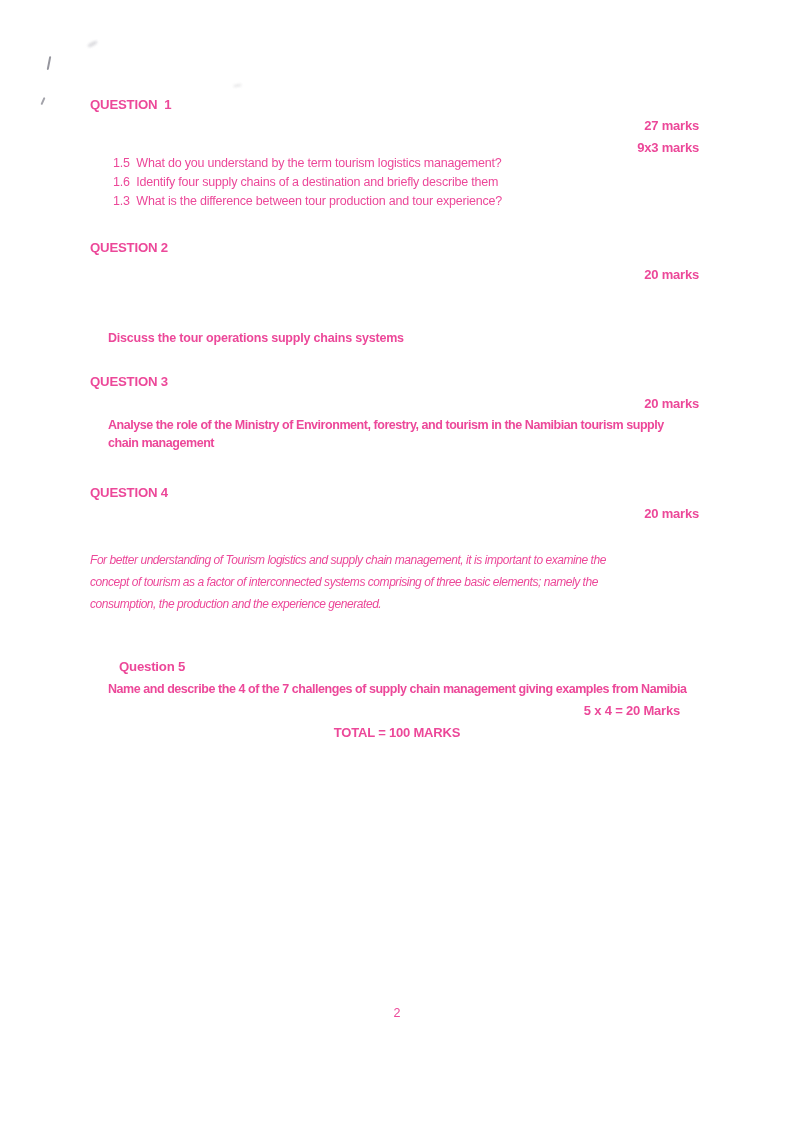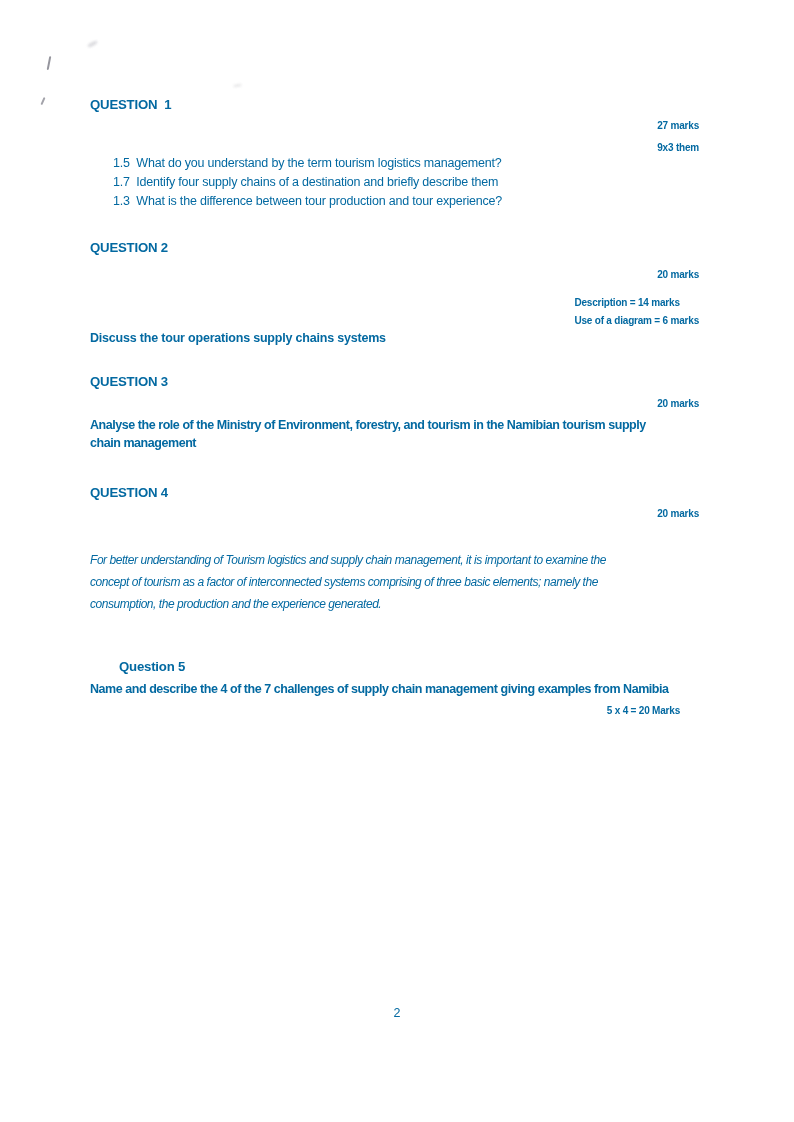--- a/index.html
+++ b/index.html
@@ -7,38 +7,38 @@
     padding: 0;
     background: #ffffff;
   }
   .page {
     position: relative;
     width: 794px;
     height: 1122px;
     background: #ffffff;
     overflow: hidden;
     font-family: "Liberation Sans", "DejaVu Sans", sans-serif;
-    color: #0369a1;
+    color: #ec4899;
   }
   .t {
     position: absolute;
     white-space: pre;
     font-size: 12.5px;
     line-height: 18px;
     letter-spacing: -0.2px;
   }
-  .b { font-weight: bold; }
+  .b { font-weight: bold; margin-left: 18px; }
   .i { font-style: italic; }
   .heading {
     font-size: 13.2px;
     font-weight: bold;
   }
   .marks {
     font-weight: bold;
-    font-size: 10px;
+    font-size: 13px;
   }
   .right { text-align: right; }
   .items { line-height: 19px; }
   .two-line { line-height: 18px; letter-spacing: -0.45px; }
   .quote {
     line-height: 22px;
     letter-spacing: -0.45px;
     font-size: 12px;
     margin-top: 24px;
   }
@@ -98,41 +98,40 @@
 
 <div class="page">
 
   <div class="artifact artifact-1"></div>
   <div class="artifact artifact-2"></div>
   <div class="artifact-3 artifact"></div>
   <div class="artifact-4 artifact"></div>
 
   <div class="t heading" style="left:90px; top:96px;">QUESTION  1</div>
   <div class="t marks right" style="right:95px; top:117px;">27 marks</div>
-  <div class="t marks right" style="right:95px; top:139px;">9x3 them</div>
+  <div class="t marks right" style="right:95px; top:139px;">9x3 marks</div>
   <div class="t items" style="left:113px; top:154px;">1.5  What do you understand by the term tourism logistics management?</div>
-  <div class="t items" style="left:113px; top:173px;">1.7  Identify four supply chains of a destination and briefly describe them</div>
+  <div class="t items" style="left:113px; top:173px;">1.6  Identify four supply chains of a destination and briefly describe them</div>
   <div class="t items" style="left:113px; top:192px;">1.3  What is the difference between tour production and tour experience?</div>
 
   <div class="t heading" style="left:90px; top:239px;">QUESTION 2</div>
   <div class="t marks right" style="right:95px; top:266px;">20 marks</div>
-  <div class="t marks" style="right:95px; top:294px; line-height:17.5px; text-align:left;">Description = 14 marks
-Use of a diagram = 6 marks</div>
   <div class="t b" style="left:90px; top:329px;">Discuss the tour operations supply chains systems</div>
 
   <div class="t heading" style="left:90px; top:373px;">QUESTION 3</div>
   <div class="t marks right" style="right:95px; top:395px;">20 marks</div>
   <div class="t b two-line" style="left:90px; top:416px;">Analyse the role of the Ministry of Environment, forestry, and tourism in the Namibian tourism supply
 chain management</div>
 
   <div class="t heading" style="left:90px; top:484px;">QUESTION 4</div>
   <div class="t marks right" style="right:95px; top:505px;">20 marks</div>
   <div class="t i quote" style="left:90px; top:525px;">For better understanding of Tourism logistics and supply chain management, it is important to examine the
 concept of tourism as a factor of interconnected systems comprising of three basic elements; namely the
 consumption, the production and the experience generated.</div>
 
   <div class="t heading" style="left:90px; top:658px;margin-left:29px;">Question 5</div>
   <div class="t b long" style="left:90px; top:680px;">Name and describe the 4 of the 7 challenges of supply chain management giving examples from Namibia</div>
   <div class="t marks right" style="right:114px; top:702px;">5 x 4 = 20 Marks</div>
 
+  <div class="t total-line" style="top:724px;">TOTAL = 100 MARKS</div>
   <div class="t page-num" style="top:1004px;">2</div>
 
 </div>
 
 </body></html>

